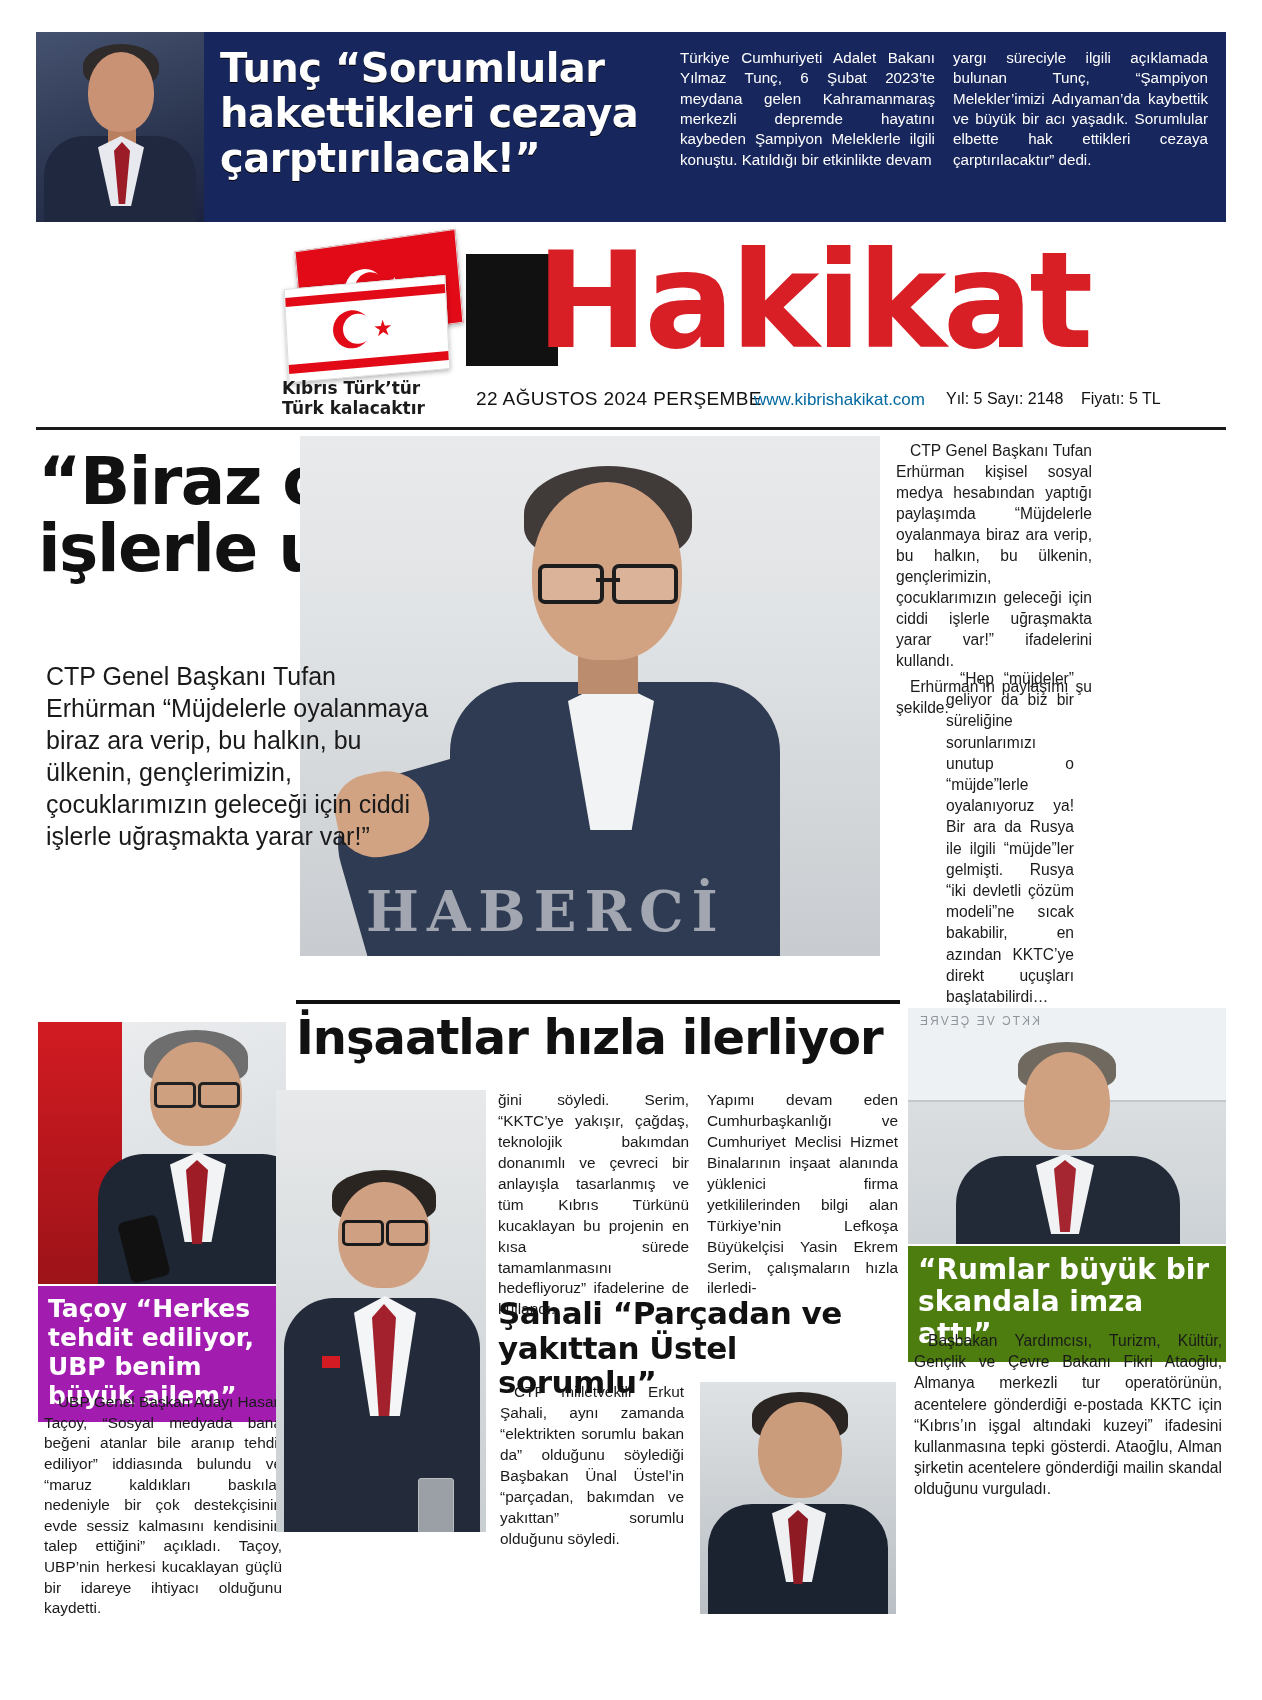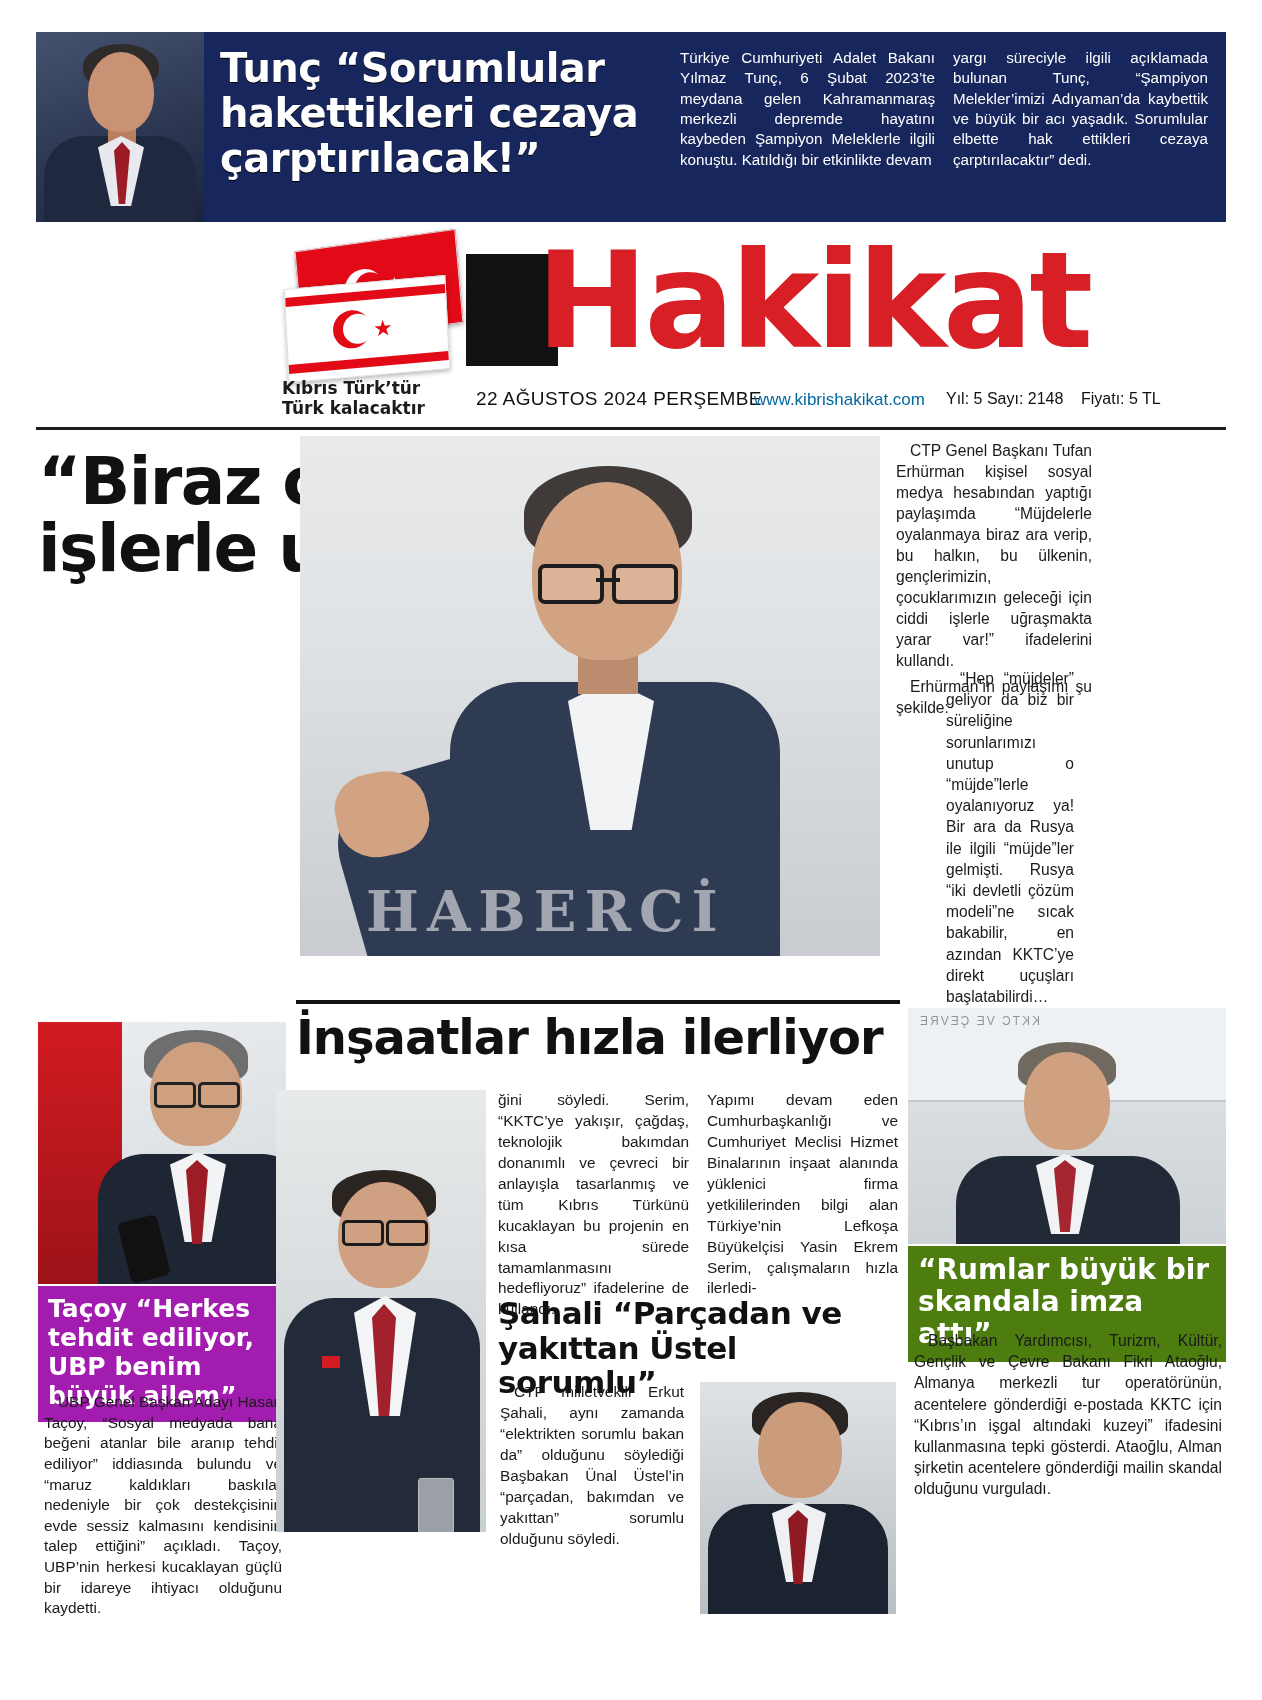--- a/index.html
+++ b/index.html
@@ -541,20 +541,21 @@
     <div class="lp-glass">
         <i class="l"></i>
         <i class="r"></i>
         <span class="br"></span>
       </div>
     <div class="lp-arm"></div>
     <div class="lp-hand"></div>
     <div class="watermark">HABERCİ</div>
   </div>
 
+  <div class="lead-sub">CTP Genel Başkanı Tufan Erhürman “Müjdelerle oyalanmaya biraz ara verip, bu halkın, bu ülkenin, gençlerimizin, çocuklarımızın geleceği için ciddi işlerle uğraşmakta yarar var!”</div>
 
   <div class="lead-col">
     <p>CTP Genel Başkanı Tufan Erhürman kişisel sosyal medya hesabından yaptığı paylaşımda “Müjdelerle oyalanmaya biraz ara verip, bu halkın, bu ülkenin, gençlerimizin, çocuklarımızın geleceği için ciddi işlerle uğraşmakta yarar var!” ifadelerini kullandı.</p>
     <p>Erhürman’ın paylaşımı şu şekilde:</p>
   </div>
   <div class="lead-col-narrow">
     <p>“Hep “müjdeler” geliyor da biz bir süreliğine sorunlarımızı unutup o “müjde”lerle oyalanıyoruz ya! Bir ara da Rusya ile ilgili “müjde”ler gelmişti. Rusya “iki devletli çözüm modeli”ne sıcak bakabilir, en azından KKTC’ye direkt uçuşları başlatabilirdi…</p>
   </div>
 
   <div class="tacoy-photo">

